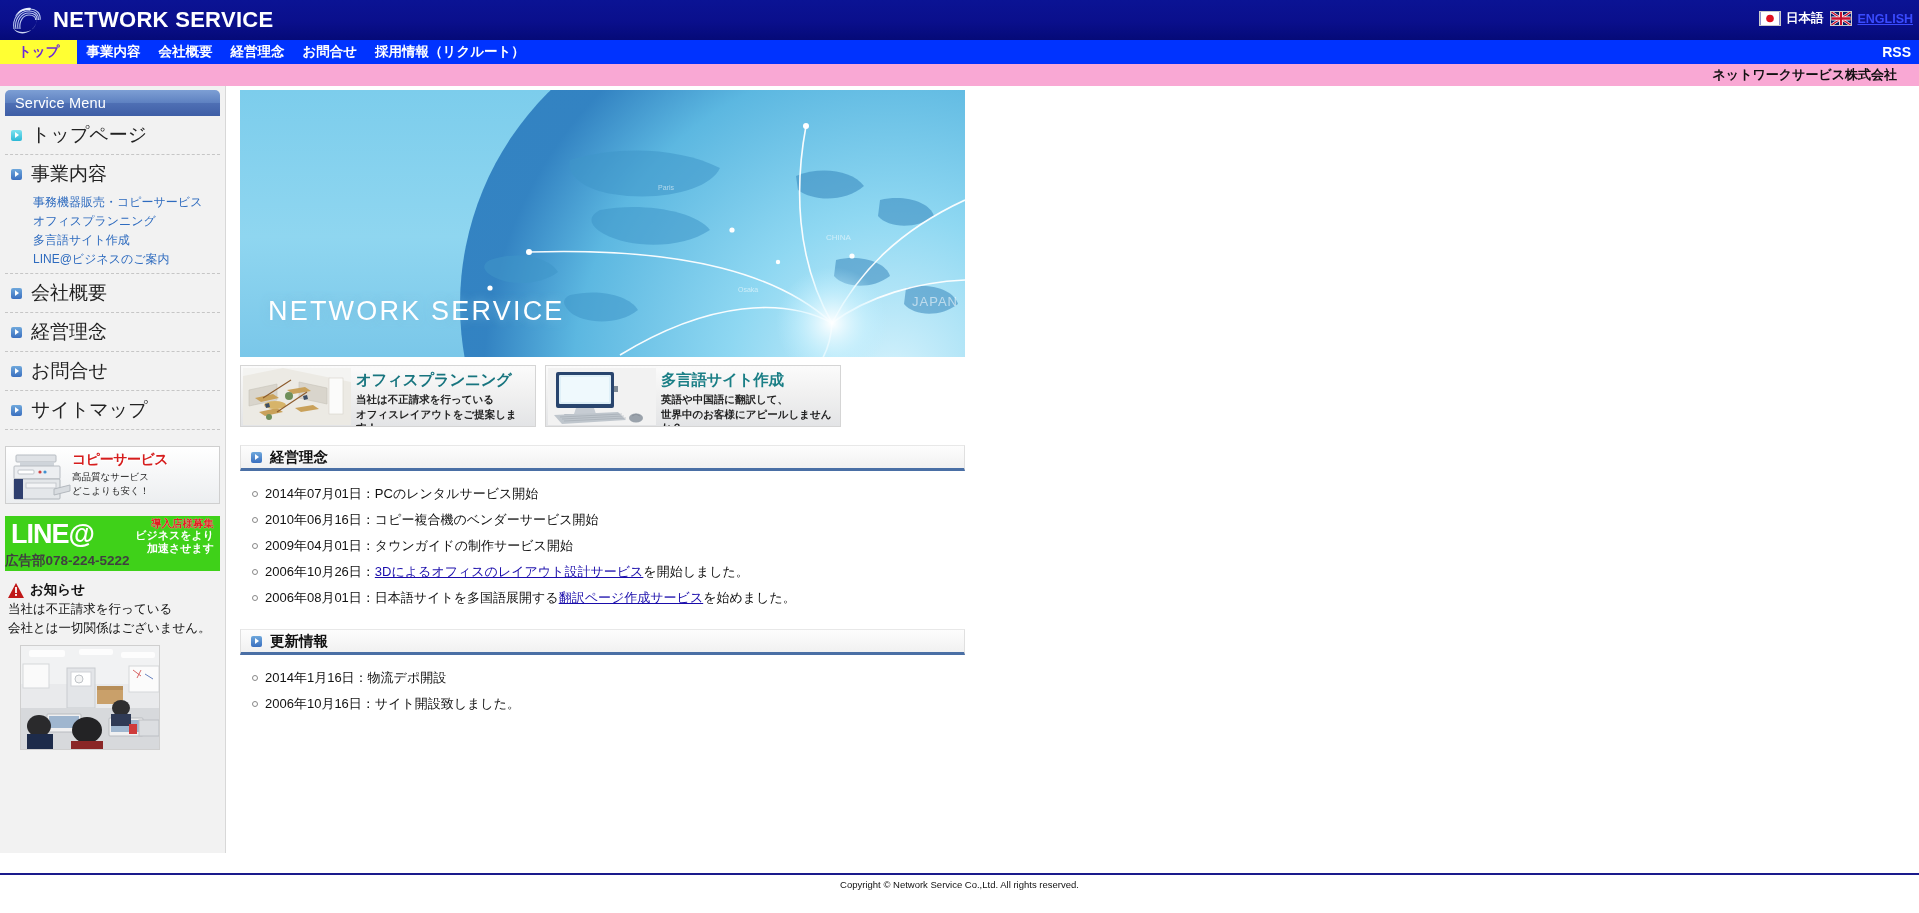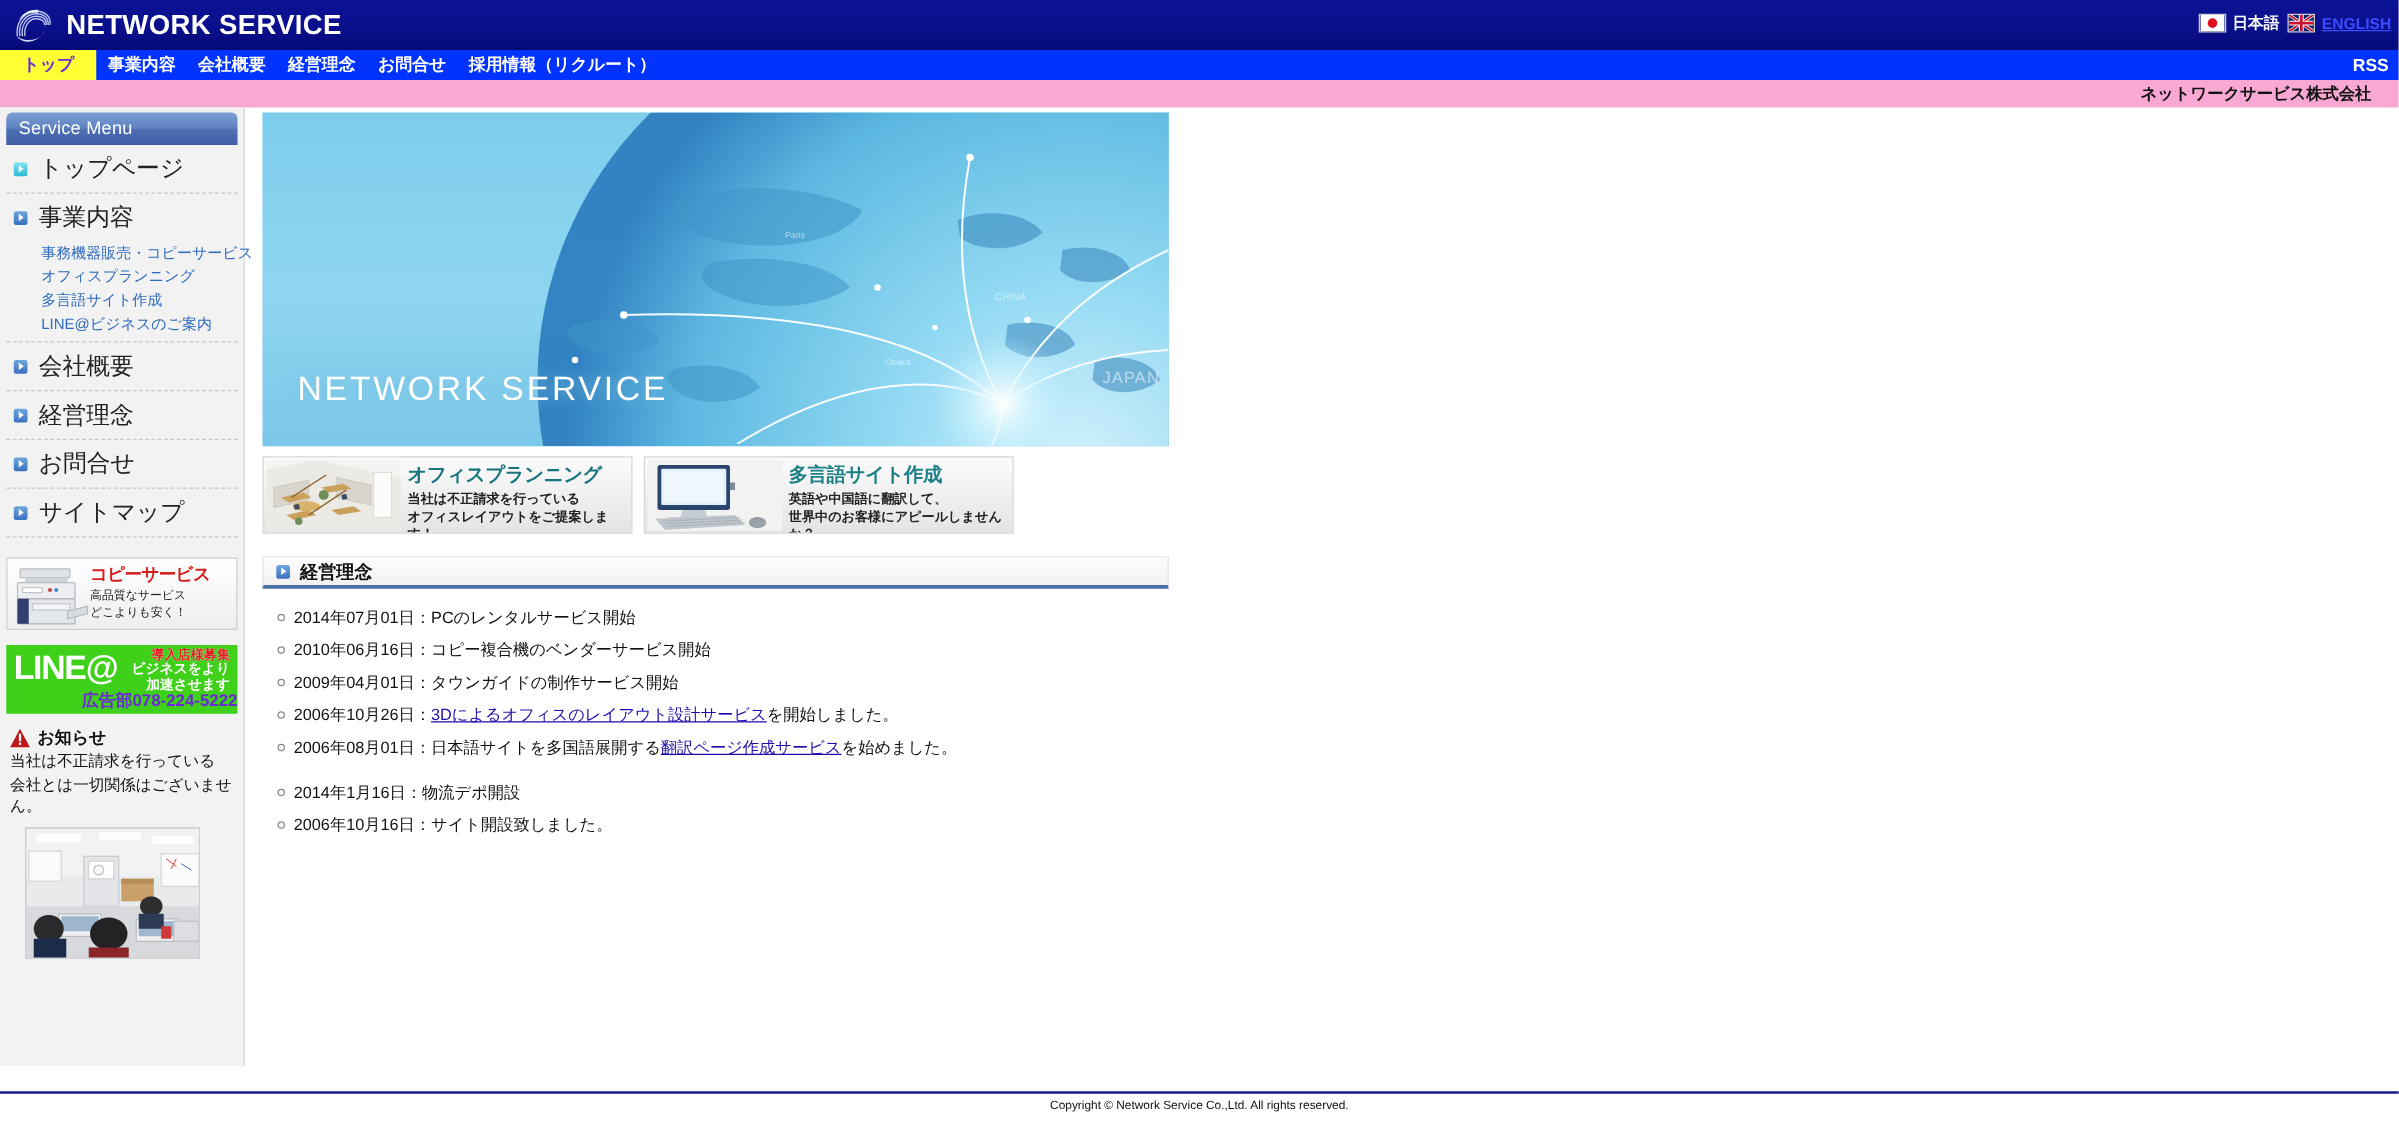--- a/index.html
+++ b/index.html
@@ -65,21 +65,21 @@
     padding-right: 22px;
     font-size: 13px; font-weight: bold; color: #111;
     background: #f9a8d4;
   }
 
   
   .page { display: flex; align-items: flex-start; }
 
   
   .sidebar {
-    width: 196px; flex: none;
+    width: 226px; flex: none;
     background: #f2f2f2;
     border-right: 1px solid #d8d8d8;
     min-height: 767px;
     padding-bottom: 14px;
   }
   .svc-head {
     margin: 4px 5px 0 5px;
     height: 26px;
     border-radius: 5px 5px 0 0;
     background: linear-gradient(to bottom, #7d9fd4 0%, #5f82c2 48%, #4e6fb4 52%, #3f5ea6 100%);
@@ -162,22 +162,22 @@
     color: #e02020; font-size: 10.5px; font-weight: bold;
     text-shadow: 0 0 1px #fff;
   }
   .line-white {
     position: absolute; right: 6px; top: 13px;
     color: #ffffff; font-size: 11px; font-weight: bold; line-height: 12.5px;
     text-align: right;
   }
   .line-tel {
     position: absolute; left: 0; right: 0; bottom: 1px;
-    text-align: right;
-    color: #6d28d9; font-size: 13.5px; font-weight: bold;
+    text-align: left;
+    color: #404040; font-size: 13.5px; font-weight: bold;
   }
 
   
   .notice { margin: 10px 8px 0 8px; }
   .notice-head { display: flex; align-items: center; gap: 6px; }
   .notice-head .ntxt { font-size: 13.5px; font-weight: bold; color: #111; }
   .notice-body { font-size: 12.5px; color: #111; line-height: 17px; margin-top: 2px; }
 
   .office-photo {
     margin: 8px 8px 0 20px;
@@ -576,20 +576,24 @@
       <li>
         <span class="bullet"></span>
         <span><span>2006年10月26日：</span><a>3Dによるオフィスのレイアウト設計サービス</a><span>を開始しました。</span></span>
       </li>
       <li>
         <span class="bullet"></span>
         <span><span>2006年08月01日：日本語サイトを多国語展開する</span><a>翻訳ページ作成サービス</a><span>を始めました。</span></span>
       </li>
     </ul>
 
+    <div class="sec-head">
+      <span class="sq-icon"></span>
+      <span class="stitle">更新情報</span>
+    </div>
     <ul class="list">
       <li>
         <span class="bullet"></span>
         <span>2014年1月16日：物流デポ開設</span>
       </li>
       <li>
         <span class="bullet"></span>
         <span>2006年10月16日：サイト開設致しました。</span>
       </li>
     </ul>

